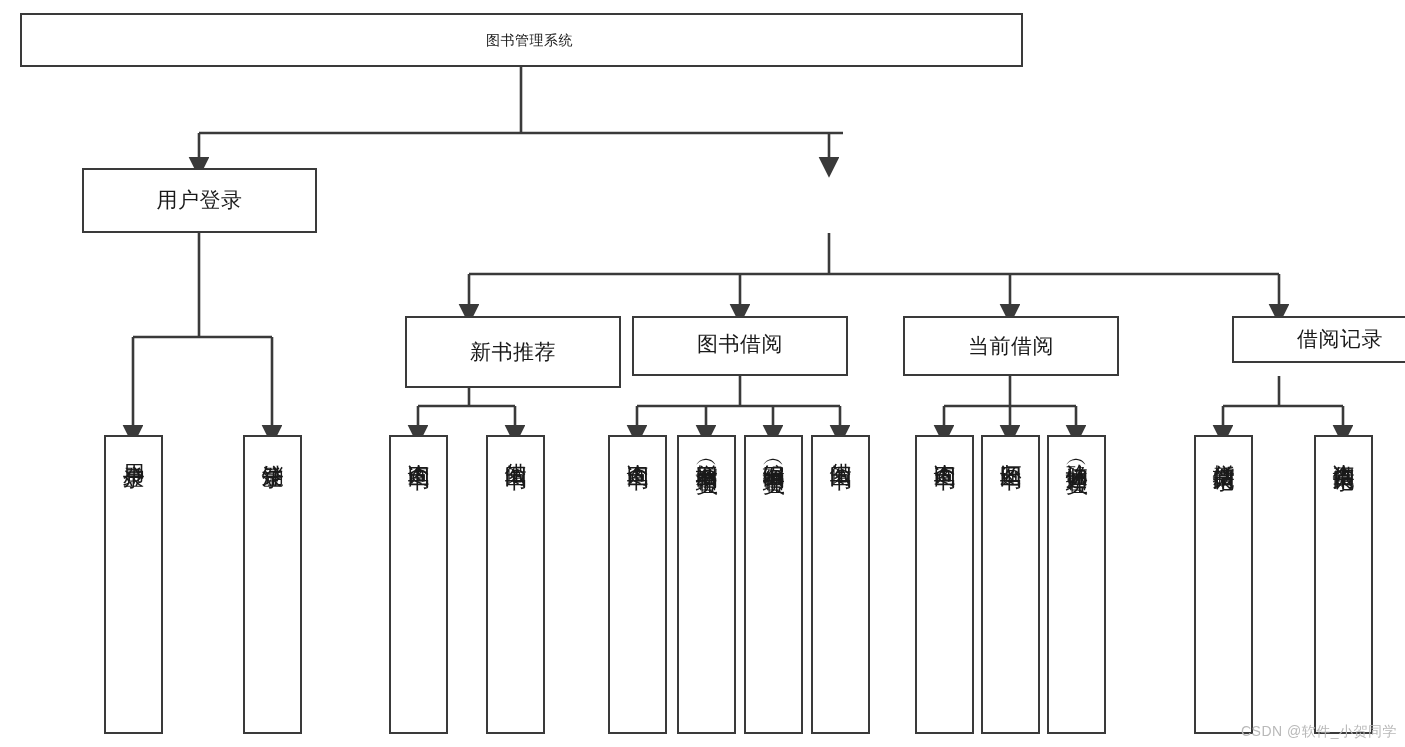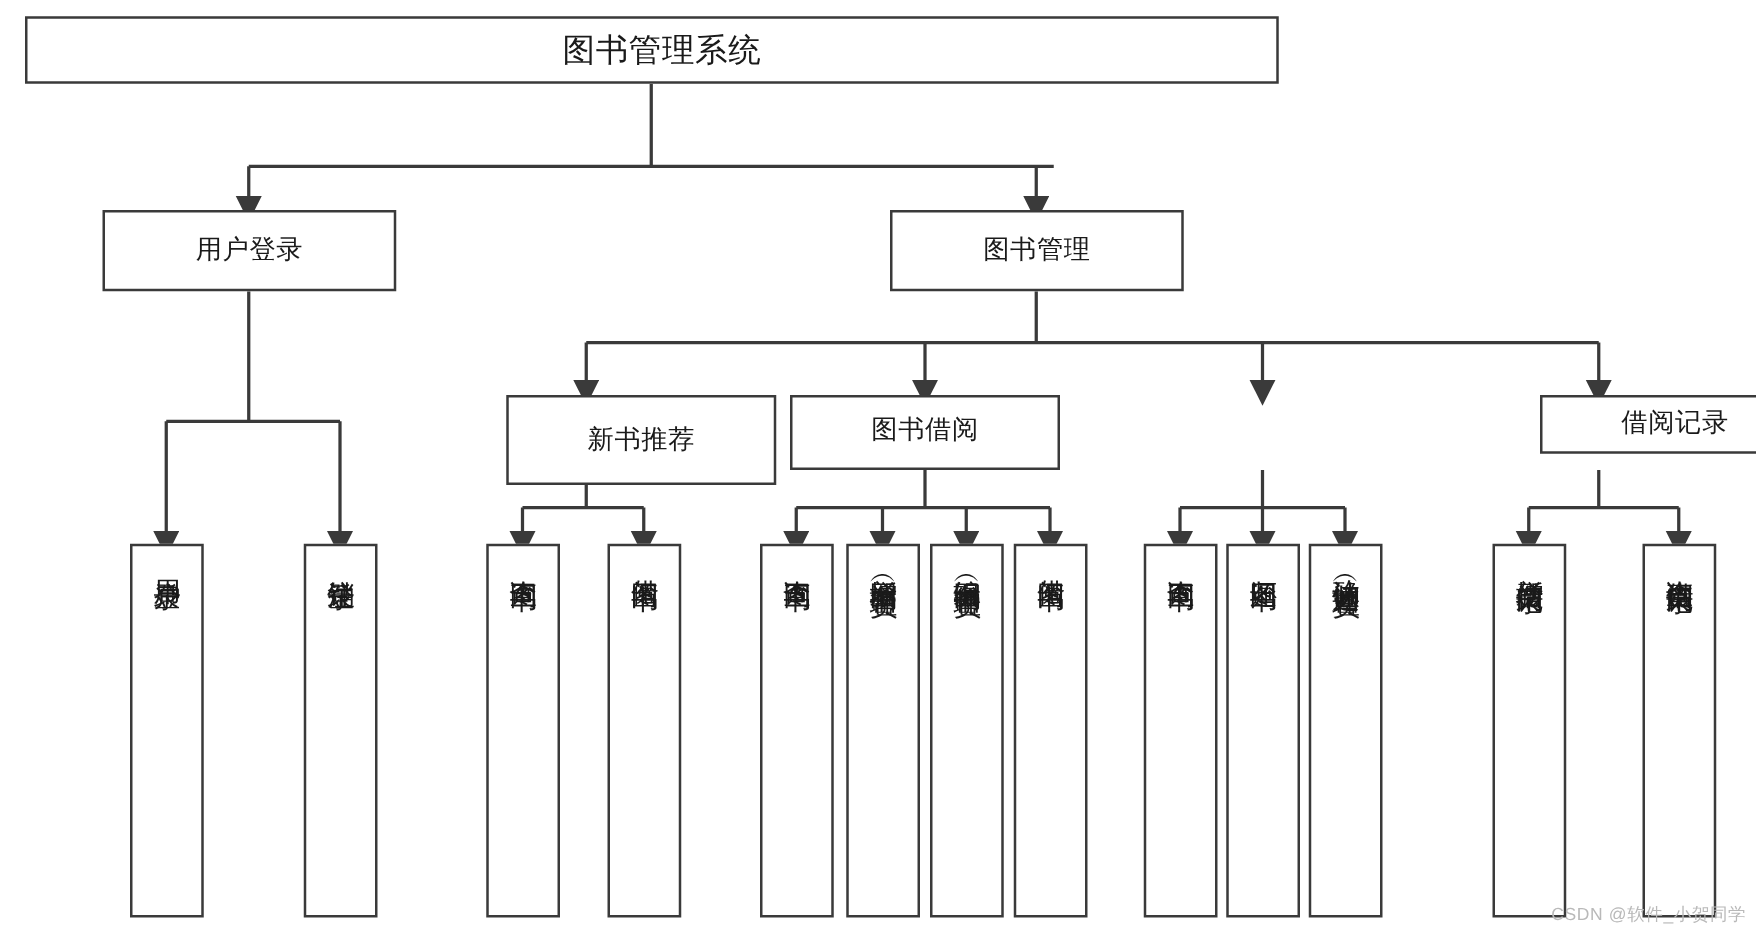--- a/index.html
+++ b/index.html
@@ -42,21 +42,21 @@
     text-align: center;
     line-height: 1.16;
     letter-spacing: 0.5px;
     white-space: pre-wrap;
   }
   
   .node.horiz .node-label {
     font-size: 21px;
   }
   .node.root .node-label {
-    font-size: 26px;
+    font-size: 14px;
     margin-left: 16px;
   }
   
   .node.vert {
     align-items: flex-start;
     padding-top: 9px;
   }
   .node.vert .node-label {
     writing-mode: vertical-rl;
     text-orientation: upright;
@@ -131,30 +131,30 @@
     </g>
   </svg>
 
   <div class="node root horiz" style="left:20px; top:13px; width:1003px; height:54px;">
     <span class="node-label">图书管理系统</span>
   </div>
 
   <div class="node horiz" style="left:82px; top:168px; width:235px; height:65px;">
     <span class="node-label">用户登录</span>
   </div>
-  <div class="node horiz" style="left:712px; top:168px; width:235px; height:65px;">
-    <span class="node-label">图书管理</span>
-  </div>
 
   <div class="node horiz" style="left:362px; top:316px; width:216px; height:72px;margin-left:43px;">
     <span class="node-label">新书推荐</span>
   </div>
   <div class="node horiz" style="left:632px; top:316px; width:216px; height:60px;font-family:Liberation Mono, monospace;">
     <span class="node-label">图书借阅</span>
   </div>
+  <div class="node horiz" style="left:903px; top:316px; width:216px; height:60px;">
+    <span class="node-label">当前借阅</span>
+  </div>
   <div class="node horiz" style="left:1232px; top:316px; width:216px; height:47px;">
     <span class="node-label">借阅记录</span>
   </div>
 
   <div class="node vert" style="left:104px; top:435px; width:59px; height:299px;">
     <span class="node-label">用户登录</span>
   </div>
   <div class="node vert" style="left:243px; top:435px; width:59px; height:299px;">
     <span class="node-label">注销登录</span>
   </div>

